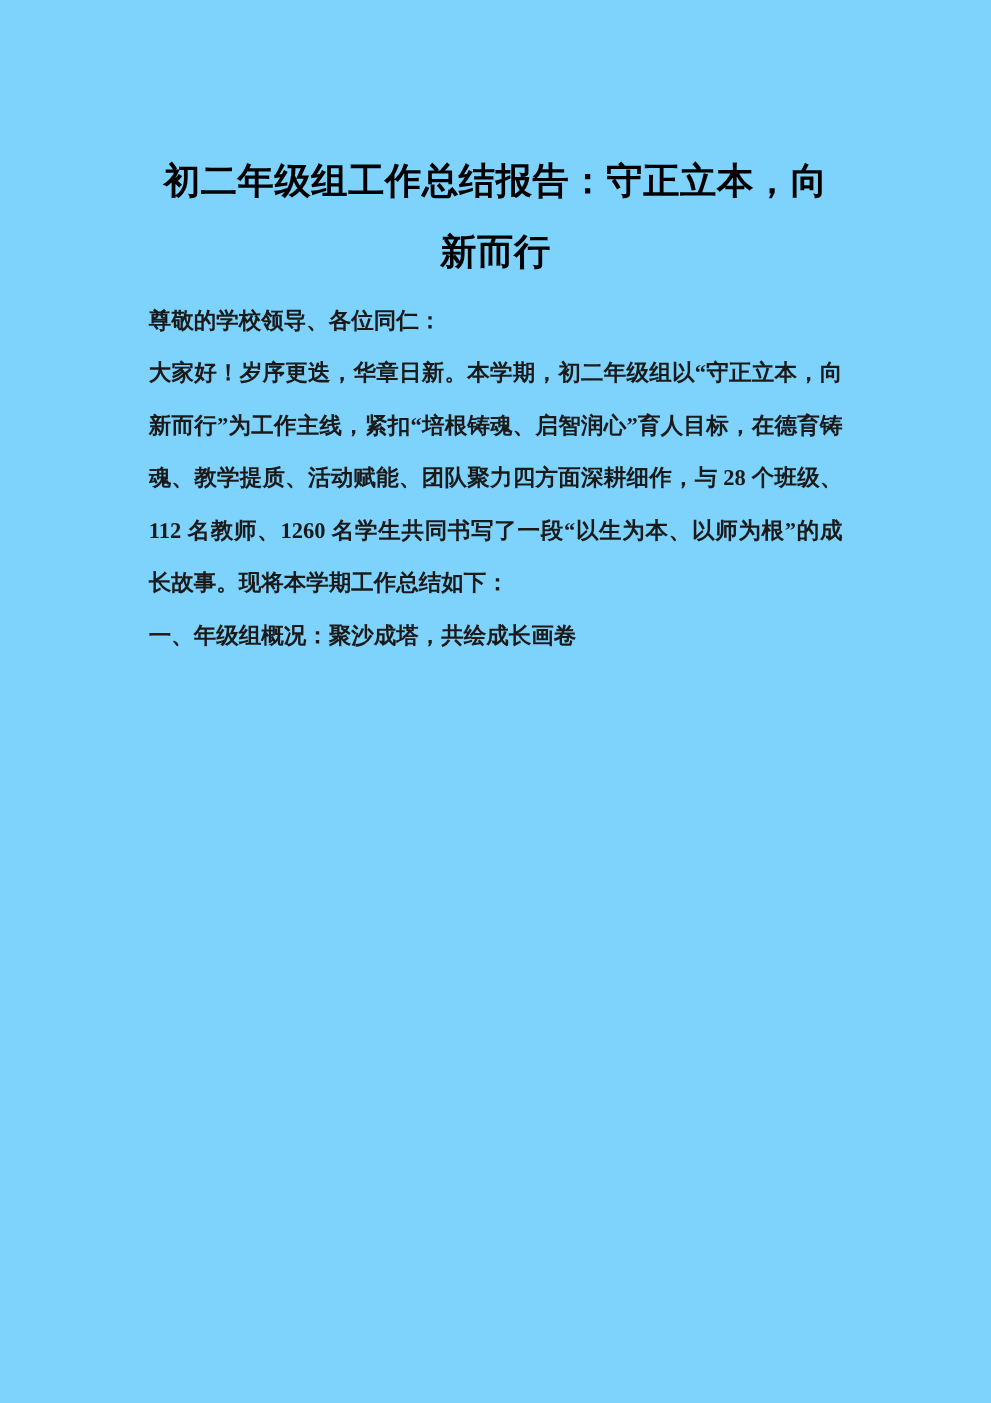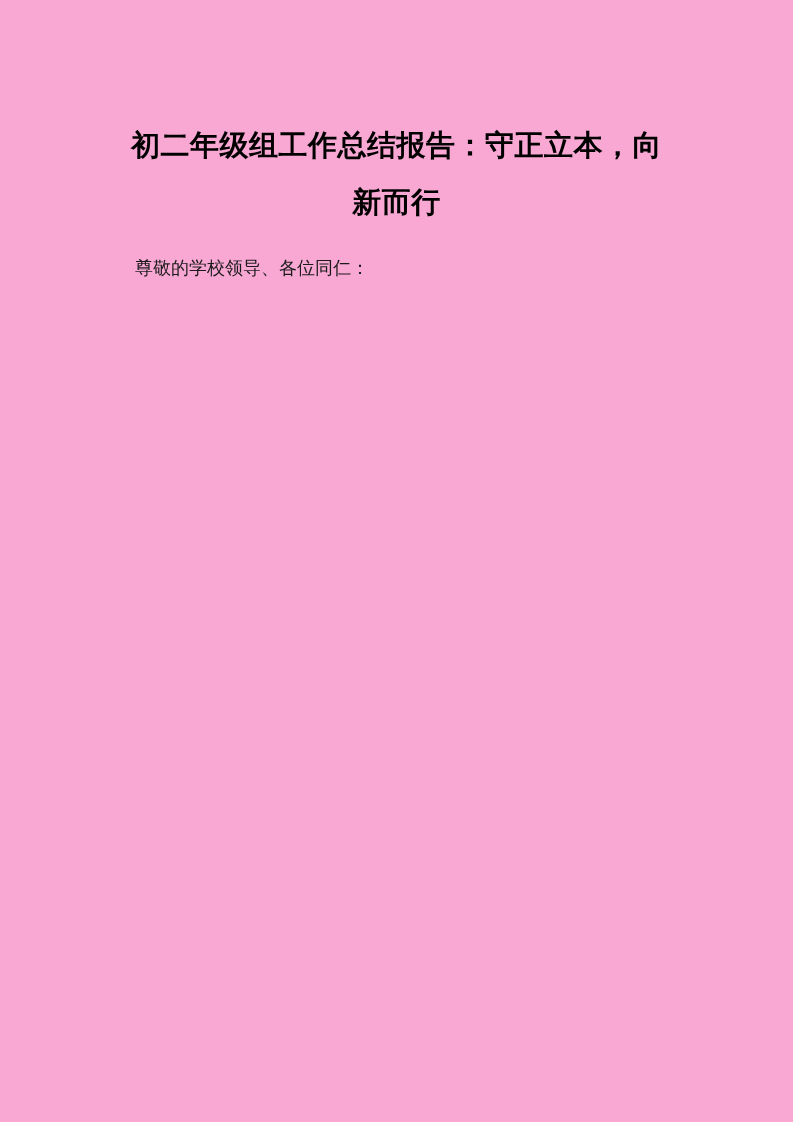--- a/index.html
+++ b/index.html
@@ -4,21 +4,21 @@
 <style>
   html, body {
     margin: 0;
     padding: 0;
     background: #ffffff;
   }
   .page {
     position: relative;
     width: 793px;
     height: 1122px;
-    background: #f9a8d4;
+    background: #7dd3fc;
     overflow: hidden;
     font-family: "Liberation Serif", "DejaVu Serif", serif;
     color: #1a1a1a;
   }
   .content {
     position: absolute;
     left: 119px;
     top: 117px;
     width: 555px;
   }
@@ -26,36 +26,39 @@
     margin: 0 0 4px 0;
     padding: 0;
     font-size: 29px;
     line-height: 57px;
     font-weight: 700;
     text-align: center;
     color: #000000;
     letter-spacing: 0.5px;
   }
   .para {
-    margin: 16px;
+    margin: 0;
     padding: 0;
     font-size: 18px;
     line-height: 42px;
     text-align: justify;
     text-justify: inter-ideograph;
     word-break: break-all;
     color: #1a1a1a;
+    font-weight: bold;
   }
 </style>
 </head>
 <body>
 
 <div class="page">
   <div class="content">
     <h1 class="doc-title">初二年级组工作总结报告：守正立本，向新而行</h1>
 
     <p class="para">尊敬的学校领导、各位同仁：</p>
 
+    <p class="para">大家好！岁序更迭，华章日新。本学期，初二年级组以“守正立本，向新而行”为工作主线，紧扣“培根铸魂、启智润心”育人目标，在德育铸魂、教学提质、活动赋能、团队聚力四方面深耕细作，与 28 个班级、112 名教师、1260 名学生共同书写了一段“以生为本、以师为根”的成长故事。现将本学期工作总结如下：</p>
 
+    <p class="para">一、年级组概况：聚沙成塔，共绘成长画卷</p>
 
 
   </div>
 </div>
 
 </body></html>

